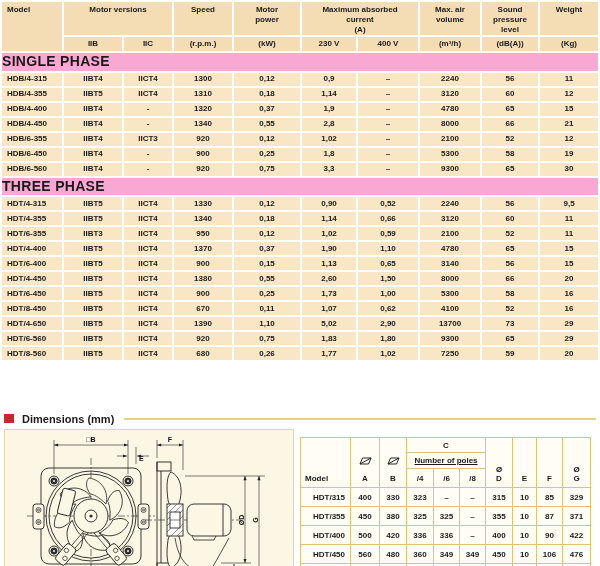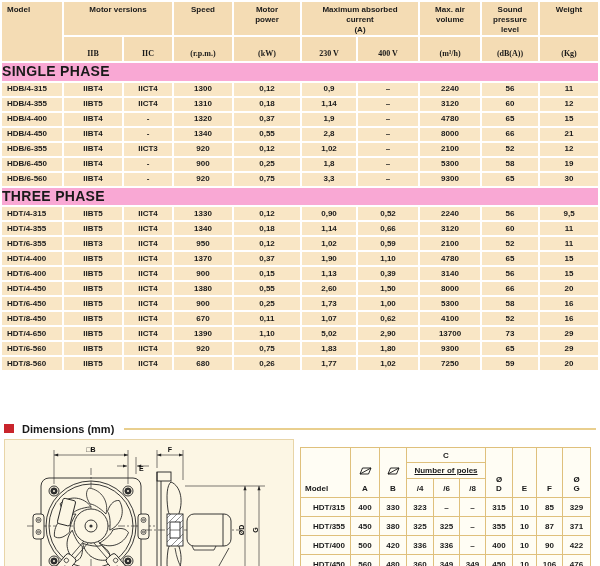--- a/index.html
+++ b/index.html
@@ -13,21 +13,21 @@
   }
   table.spec th, table.spec td{
     font-size:8px;font-weight:bold;line-height:1.25;padding:0;
     overflow:hidden;
   }
   table.spec thead th{
     background:#f4dcb4;vertical-align:top;padding-top:3px;
     white-space:pre-line;text-align:center;
   }
   table.spec thead tr.h1 th{height:26px;}
-  table.spec thead tr.h2 th{height:12px;padding-top:12px;font-family:Liberation Serif, serif;}
+  table.spec thead tr.h2 th{height:12px;padding-top:2px;}
   table.spec th.model-h{text-align:left;padding-left:5px;}
   table.spec tbody td{
     background:#f9e6c5;height:13px;text-align:center;vertical-align:middle;
   }
   table.spec tbody td.left{text-align:left;padding-left:5px;}
   table.spec tbody.band td{
     background:#f9a8d4;height:10px;text-align:left;font-size:14px;
     letter-spacing:.3px;
   }
   
@@ -251,21 +251,21 @@
         <td>65</td>
         <td>15</td>
       </tr>
       <tr>
         <td class="left">HDT/6-400</td>
         <td>IIBT5</td>
         <td>IICT4</td>
         <td>900</td>
         <td>0,15</td>
         <td>1,13</td>
-        <td>0,39</td>
+        <td>0,65</td>
         <td>3140</td>
         <td>56</td>
         <td>15</td>
       </tr>
       <tr>
         <td class="left">HDT/4-450</td>
         <td>IIBT5</td>
         <td>IICT4</td>
         <td>1380</td>
         <td>0,55</td>

